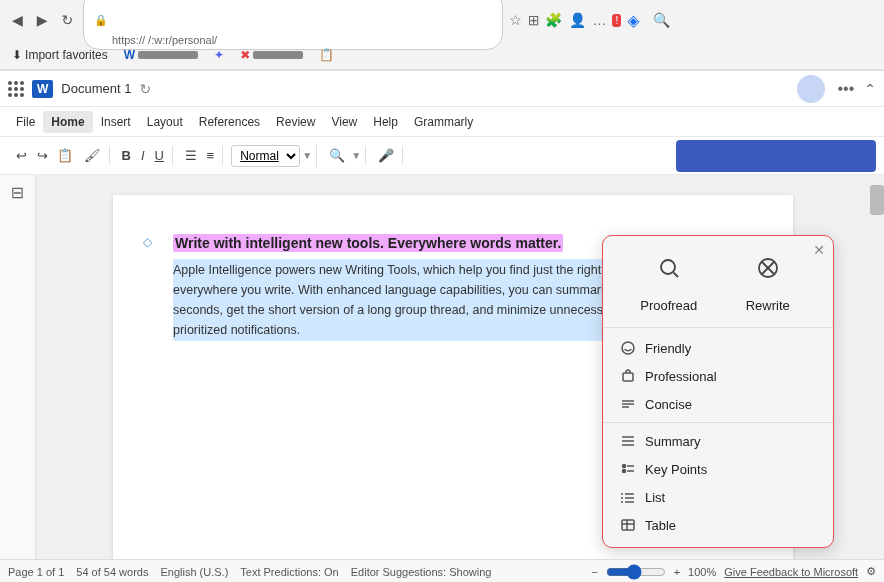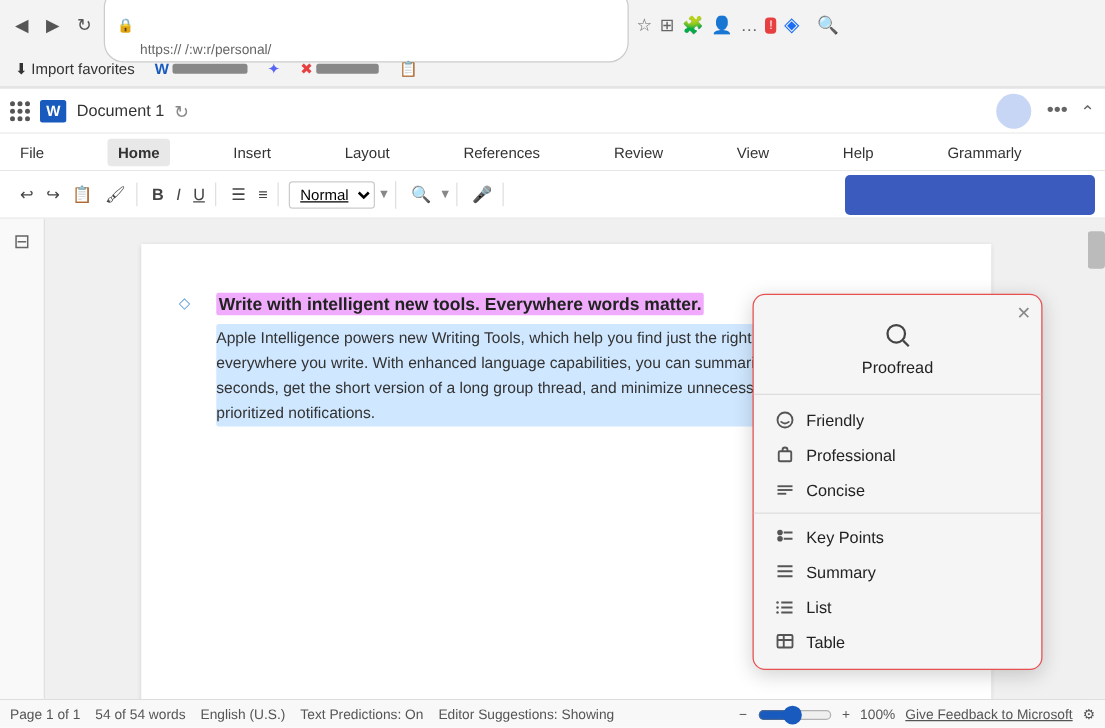--- a/index.html
+++ b/index.html
@@ -21,21 +21,21 @@
 
     .word-titlebar { display: flex; align-items: center; padding: 4px 8px; gap: 8px; height: 36px; background: #fff; border-bottom: 1px solid #e8e8e8; }
     .word-logo { color: #185abd; font-weight: bold; font-size: 16px; background: #185abd; color: white; padding: 2px 5px; border-radius: 2px; font-size: 12px; }
     .word-doc-title { font-size: 13px; color: #333; }
     .word-search { flex: 1; max-width: 280px; background: #f5f5f5; border: 1px solid #e0e0e0; border-radius: 4px; padding: 3px 8px; font-size: 12px; color: #888; margin-left: 8px; }
     .word-user { width: 28px; height: 28px; background: #c7d6f5; border-radius: 50%; margin-left: auto; }
     .three-dots { color: #666; font-size: 16px; cursor: pointer; margin-left: 4px; }
     .expand-btn { color: #666; font-size: 14px; cursor: pointer; margin-left: 2px; }
 
     
-    .menu-bar { display: flex; align-items: center; padding: 0 8px; height: 30px; background: #fff; border-bottom: 1px solid #e8e8e8; gap: 43px; }
+    .menu-bar { display: flex; align-items: center; padding: 0 8px; height: 30px; background: #fff; border-bottom: 1px solid #e8e8e8; }
     .menu-item { padding: 4px 8px; font-size: 12px; color: #333; cursor: pointer; border-radius: 3px; }
     .menu-item:hover, .menu-item.active { background: #e8e8e8; }
     .menu-item.active { font-weight: 600; }
 
     
     .toolbar { display: flex; align-items: center; padding: 2px 8px; gap: 4px; height: 38px; background: #fff; border-bottom: 1px solid #e8e8e8; font-size: 12px; }
     .toolbar-group { display: flex; align-items: center; gap: 2px; padding: 0 4px; border-right: 1px solid #e0e0e0; }
     .toolbar-group:last-child { border-right: none; }
     .tb-btn { background: none; border: none; cursor: pointer; padding: 2px 4px; border-radius: 2px; color: #444; font-size: 13px; }
     .style-select { border: 1px solid #ccc; border-radius: 3px; padding: 2px 4px; font-size: 12px; background: #fff; text-decoration: underline; }
@@ -94,21 +94,21 @@
       justify-content: space-around;
       padding: 4px 16px 10px 16px;
       border-bottom: 1px solid #ddd;
       margin-bottom: 6px;
     }
 
     .popup-top-item {
       display: flex;
       flex-direction: column;
       align-items: center;
-      gap: 4px;
+      gap: 16px;
       cursor: pointer;
       padding: 4px 12px;
       border-radius: 6px;
       min-width: 80px;
     }
 
     .popup-top-icon {
       width: 28px;
       height: 28px;
       display: flex;
@@ -299,20 +299,30 @@
       <div class="popup-top-row">
         <div class="popup-top-item">
           <div class="popup-top-icon">
             <svg width="24" height="24" viewBox="0 0 24 24" fill="none" stroke="#444" stroke-width="1.8">
               <circle cx="11" cy="11" r="7"></circle>
               <line x1="16.5" y1="16.5" x2="21" y2="21"></line>
             </svg>
           </div>
           <span class="popup-top-label">Proofread</span>
         </div>
+        <div class="popup-top-item">
+          <div class="popup-top-icon">
+            <svg width="24" height="24" viewBox="0 0 24 24" fill="none" stroke="#444" stroke-width="1.8">
+              <circle cx="12" cy="12" r="9"></circle>
+              <line x1="6" y1="6" x2="18" y2="18"></line>
+              <line x1="18" y1="6" x2="6" y2="18"></line>
+            </svg>
+          </div>
+          <span class="popup-top-label">Rewrite</span>
+        </div>
       </div>
 
       <div class="popup-menu-item">
         <div class="popup-menu-icon">
           <svg width="16" height="16" viewBox="0 0 16 16" fill="none" stroke="#555" stroke-width="1.5">
             <circle cx="8" cy="8" r="6"></circle>
             <path d="M5 9.5 Q8 12 11 9.5" stroke-linecap="round"></path>
           </svg>
         </div>
         <span>Friendly</span>
@@ -333,42 +343,42 @@
           <svg width="16" height="16" viewBox="0 0 16 16" fill="none" stroke="#555" stroke-width="1.5">
             <line x1="2" y1="5" x2="14" y2="5"></line>
             <line x1="2" y1="8" x2="14" y2="8"></line>
             <line x1="2" y1="11" x2="9" y2="11"></line>
           </svg>
         </div>
         <span>Concise</span>
       </div>
 
       <div class="popup-divider"></div>
+
+      <div class="popup-menu-item">
+        <div class="popup-menu-icon">
+          <svg width="16" height="16" viewBox="0 0 16 16" fill="none" stroke="#555" stroke-width="1.5">
+            <line x1="2" y1="4" x2="14" y2="4"></line>
+            <line x1="2" y1="8" x2="14" y2="8"></line>
+            <line x1="2" y1="12" x2="14" y2="12"></line>
+          </svg>
+        </div>
+        <span>Summary</span>
+      </div>
 
       <div class="popup-menu-item">
         <div class="popup-menu-icon">
           <svg width="16" height="16" viewBox="0 0 16 16" fill="none" stroke="#555" stroke-width="1.5">
             <circle cx="4" cy="5" r="1.5" fill="#555"></circle>
             <line x1="7" y1="5" x2="14" y2="5"></line>
             <circle cx="4" cy="10" r="1.5" fill="#555"></circle>
             <line x1="7" y1="10" x2="14" y2="10"></line>
           </svg>
         </div>
         <span>Key Points</span>
-      </div>
-
-      <div class="popup-menu-item">
-        <div class="popup-menu-icon">
-          <svg width="16" height="16" viewBox="0 0 16 16" fill="none" stroke="#555" stroke-width="1.5">
-            <line x1="2" y1="4" x2="14" y2="4"></line>
-            <line x1="2" y1="8" x2="14" y2="8"></line>
-            <line x1="2" y1="12" x2="14" y2="12"></line>
-          </svg>
-        </div>
-        <span>Summary</span>
       </div>
 
       <div class="popup-menu-item">
         <div class="popup-menu-icon">
           <svg width="16" height="16" viewBox="0 0 16 16" fill="none" stroke="#555" stroke-width="1.5">
             <line x1="2" y1="5" x2="2" y2="5" stroke-linecap="round" stroke-width="2"></line>
             <line x1="5" y1="5" x2="14" y2="5"></line>
             <line x1="2" y1="9" x2="2" y2="9" stroke-linecap="round" stroke-width="2"></line>
             <line x1="5" y1="9" x2="14" y2="9"></line>
             <line x1="2" y1="13" x2="2" y2="13" stroke-linecap="round" stroke-width="2"></line>

